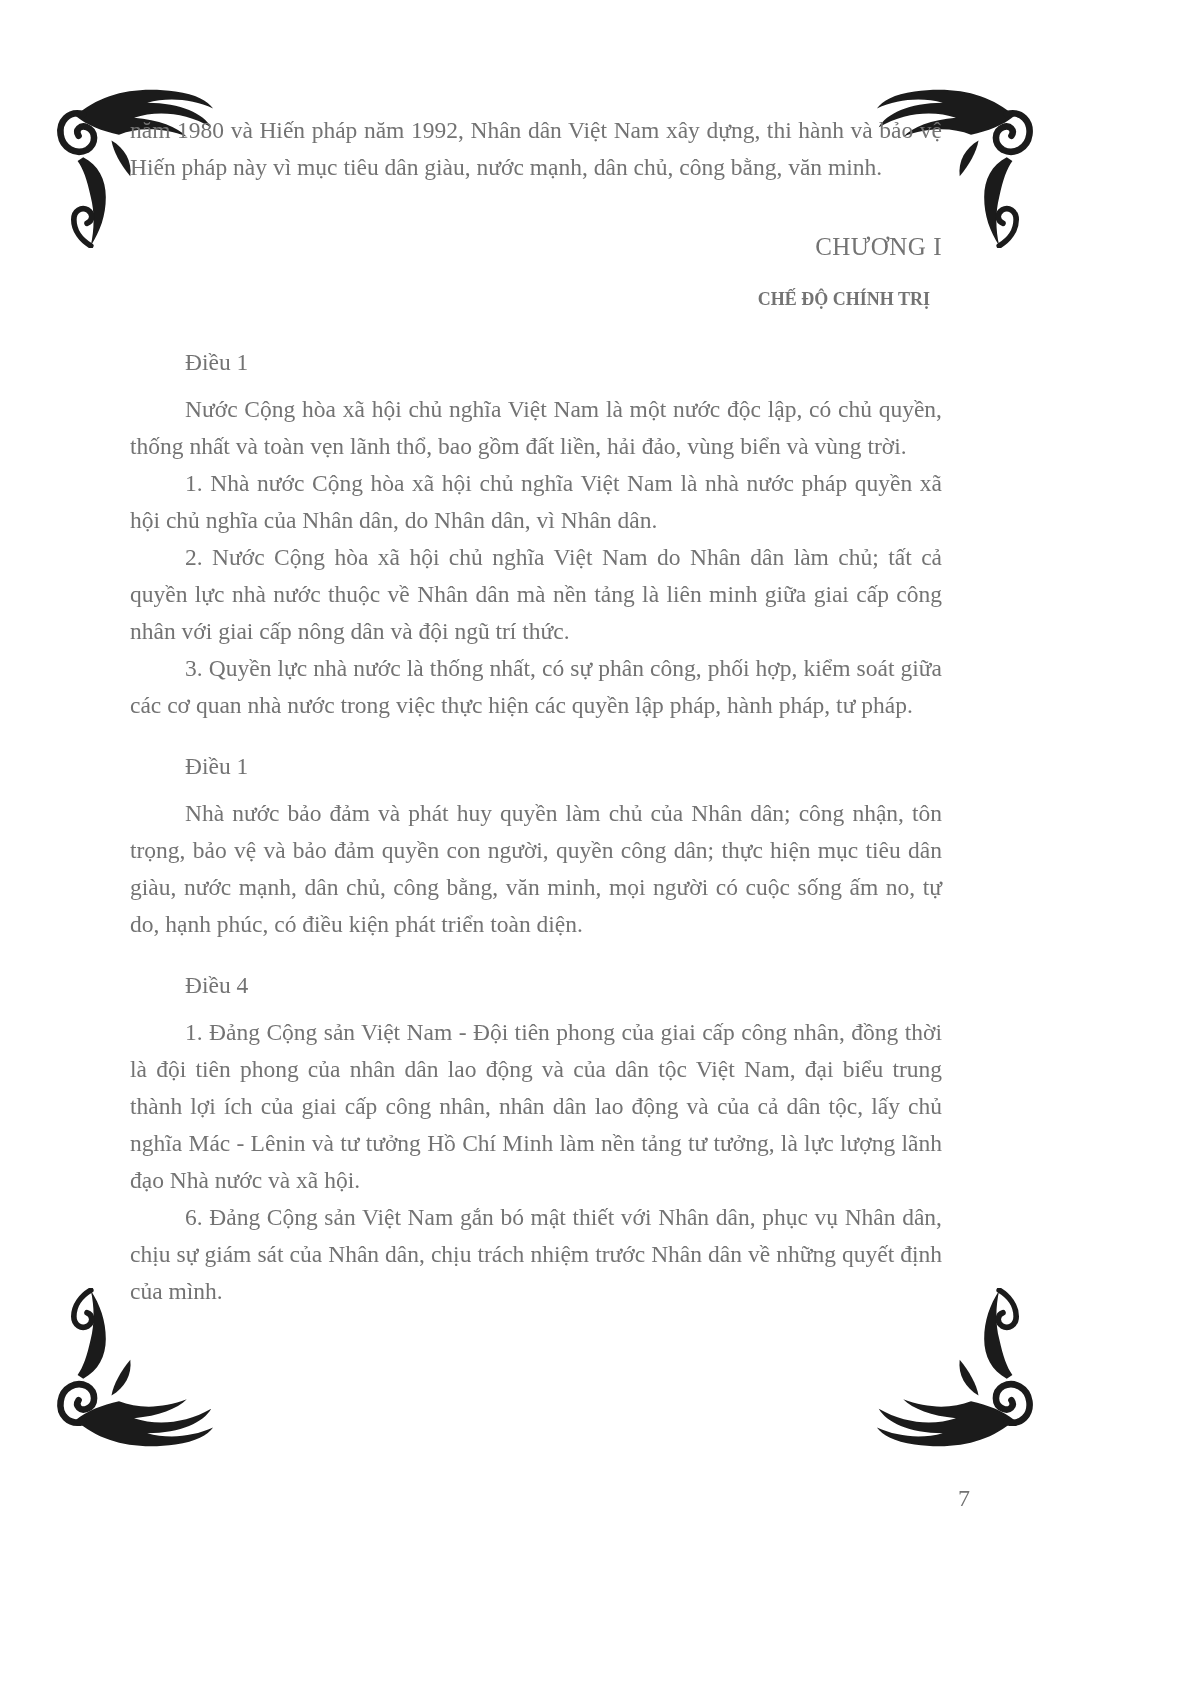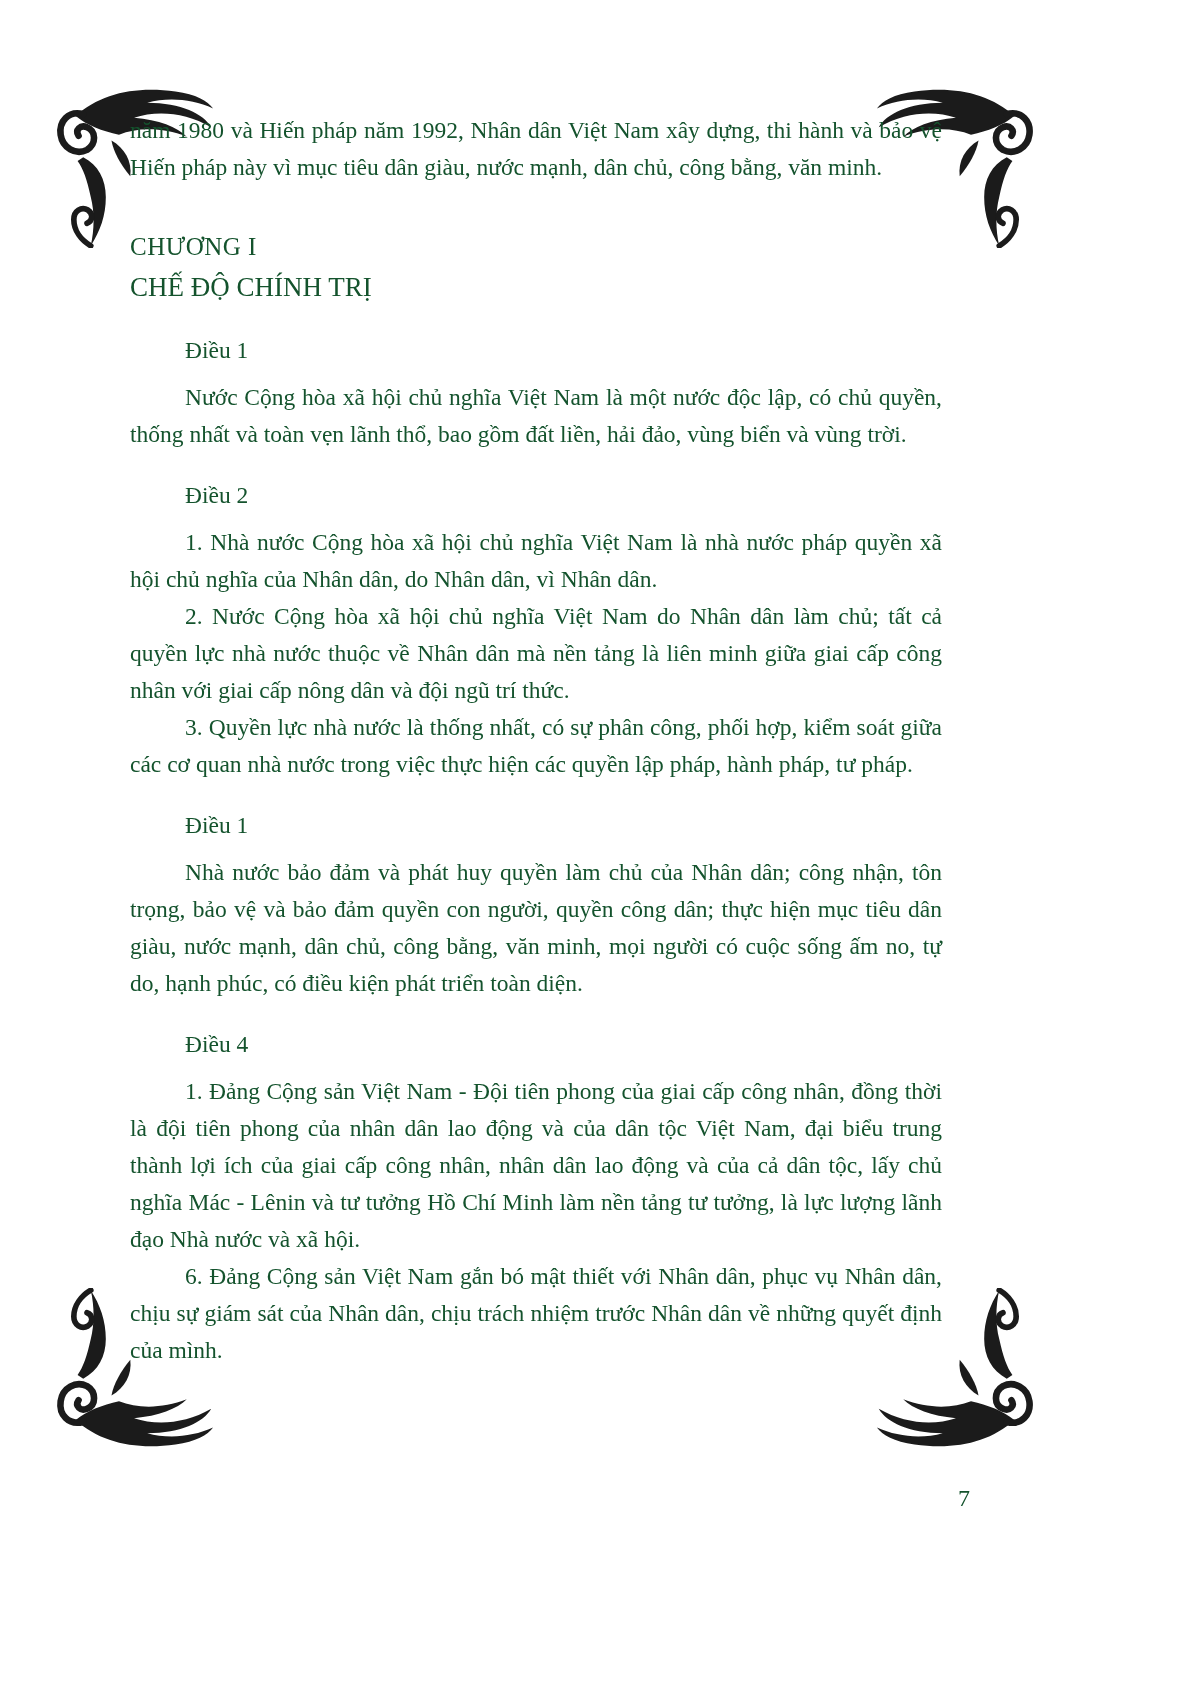--- a/index.html
+++ b/index.html
@@ -7,54 +7,54 @@
     padding: 0;
     background: #ffffff;
   }
   .page {
     position: relative;
     width: 1094px;
     height: 1683px;
     background: #ffffff;
     overflow: hidden;
     font-family: "Liberation Serif", "DejaVu Serif", serif;
-    color: #14532d;
+    color: #737373;
   }
   .content {
     position: absolute;
     left: 130px;
     right: 152px;
     top: 112px;
   }
   .body-text {
     font-size: 23.5px;
     line-height: 37px;
     text-align: justify;
     margin: 0;
   }
   .indent {
     text-indent: 55px;
   }
   .chapter {
-    text-align: left;
+    text-align: right;
     margin-top: 40px;
     margin-bottom: 12px;
   }
   .chapter-label {
     font-size: 25px;
     line-height: 41px;
     font-weight: 400;
     letter-spacing: 0.5px;
     margin: 0;
   }
   .chapter-title {
-    font-size: 27px;
+    font-size: 18px;
     line-height: 41px;
-    font-weight: 400;
-    margin: 0;
+    font-weight: 700;
+    margin: 12px;
   }
   .article-heading {
     font-size: 23.5px;
     line-height: 37px;
     font-weight: 400;
     text-indent: 55px;
     margin: 24px 0 10px 0;
   }
   .page-number {
     position: absolute;
@@ -111,21 +111,20 @@
       <p class="chapter-label">CHƯƠNG I</p>
       <p class="chapter-title">CHẾ ĐỘ CHÍNH TRỊ</p>
     </div>
 
     <section>
       <h3 class="article-heading">Điều 1</h3>
       <p class="body-text indent">Nước Cộng hòa xã hội chủ nghĩa Việt Nam là một nước độc lập, có chủ quyền, thống nhất và toàn vẹn lãnh thổ, bao gồm đất liền, hải đảo, vùng biển và vùng trời.</p>
     </section>
 
     <section>
-      <h3 class="article-heading">Điều 2</h3>
       <p class="body-text indent">1. Nhà nước Cộng hòa xã hội chủ nghĩa Việt Nam là nhà nước pháp quyền xã hội chủ nghĩa của Nhân dân, do Nhân dân, vì Nhân dân.</p>
       <p class="body-text indent">2. Nước Cộng hòa xã hội chủ nghĩa Việt Nam do Nhân dân làm chủ; tất cả quyền lực nhà nước thuộc về Nhân dân mà nền tảng là liên minh giữa giai cấp công nhân với giai cấp nông dân và đội ngũ trí thức.</p>
       <p class="body-text indent">3. Quyền lực nhà nước là thống nhất, có sự phân công, phối hợp, kiểm soát giữa các cơ quan nhà nước trong việc thực hiện các quyền lập pháp, hành pháp, tư pháp.</p>
     </section>
 
     <section>
       <h3 class="article-heading">Điều 1</h3>
       <p class="body-text indent">Nhà nước bảo đảm và phát huy quyền làm chủ của Nhân dân; công nhận, tôn trọng, bảo vệ và bảo đảm quyền con người, quyền công dân; thực hiện mục tiêu dân giàu, nước mạnh, dân chủ, công bằng, văn minh, mọi người có cuộc sống ấm no, tự do, hạnh phúc, có điều kiện phát triển toàn diện.</p>
     </section>
 

